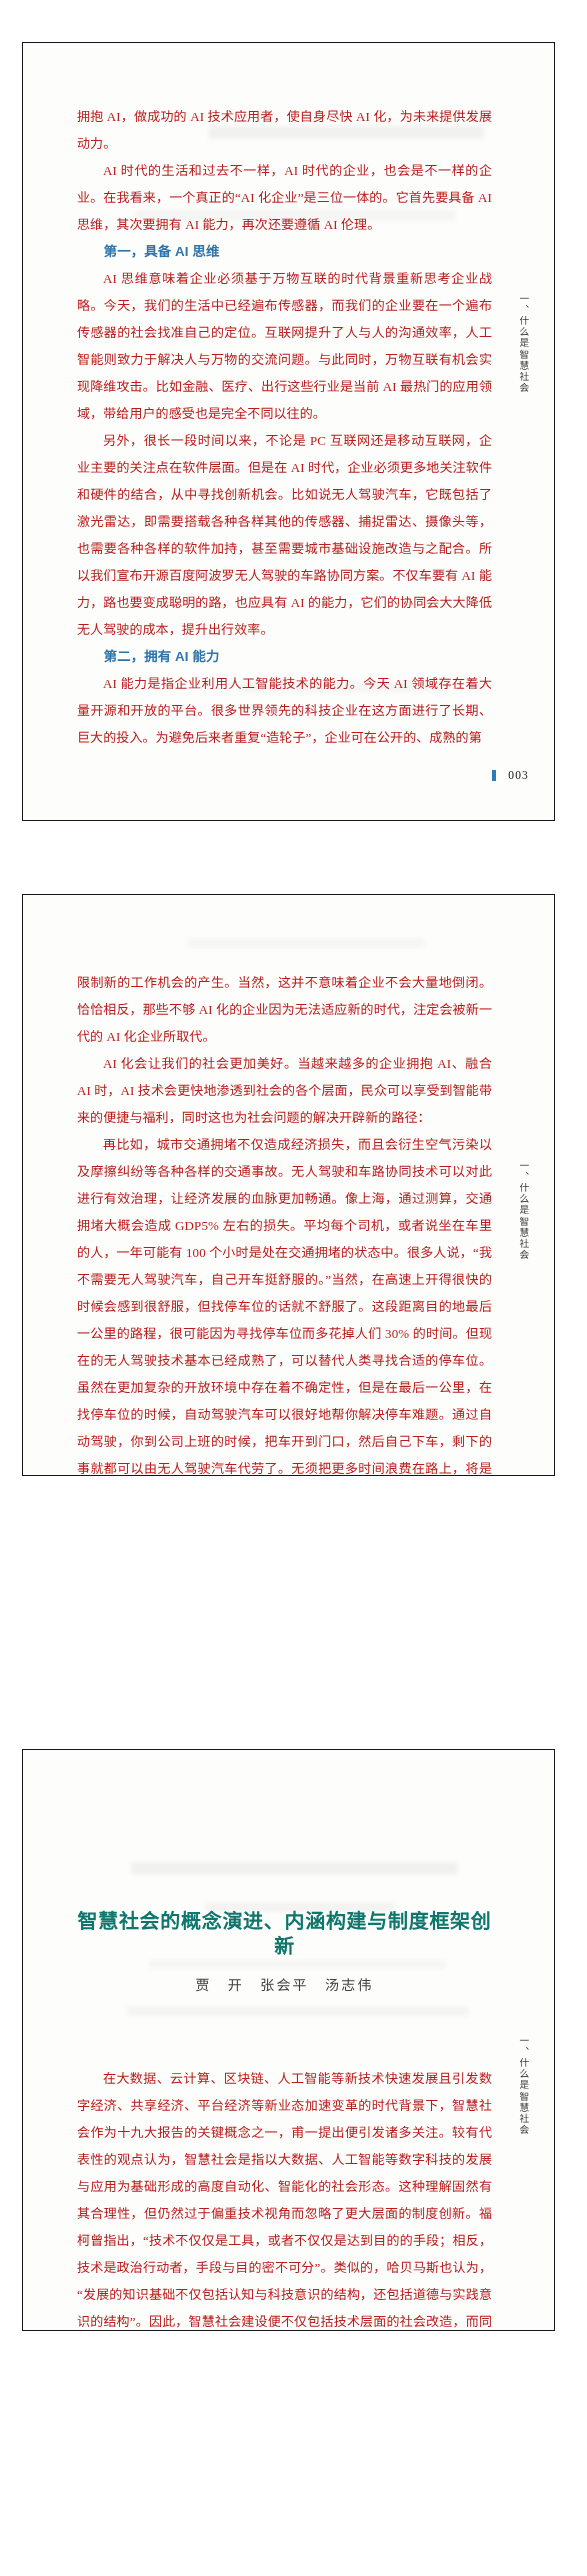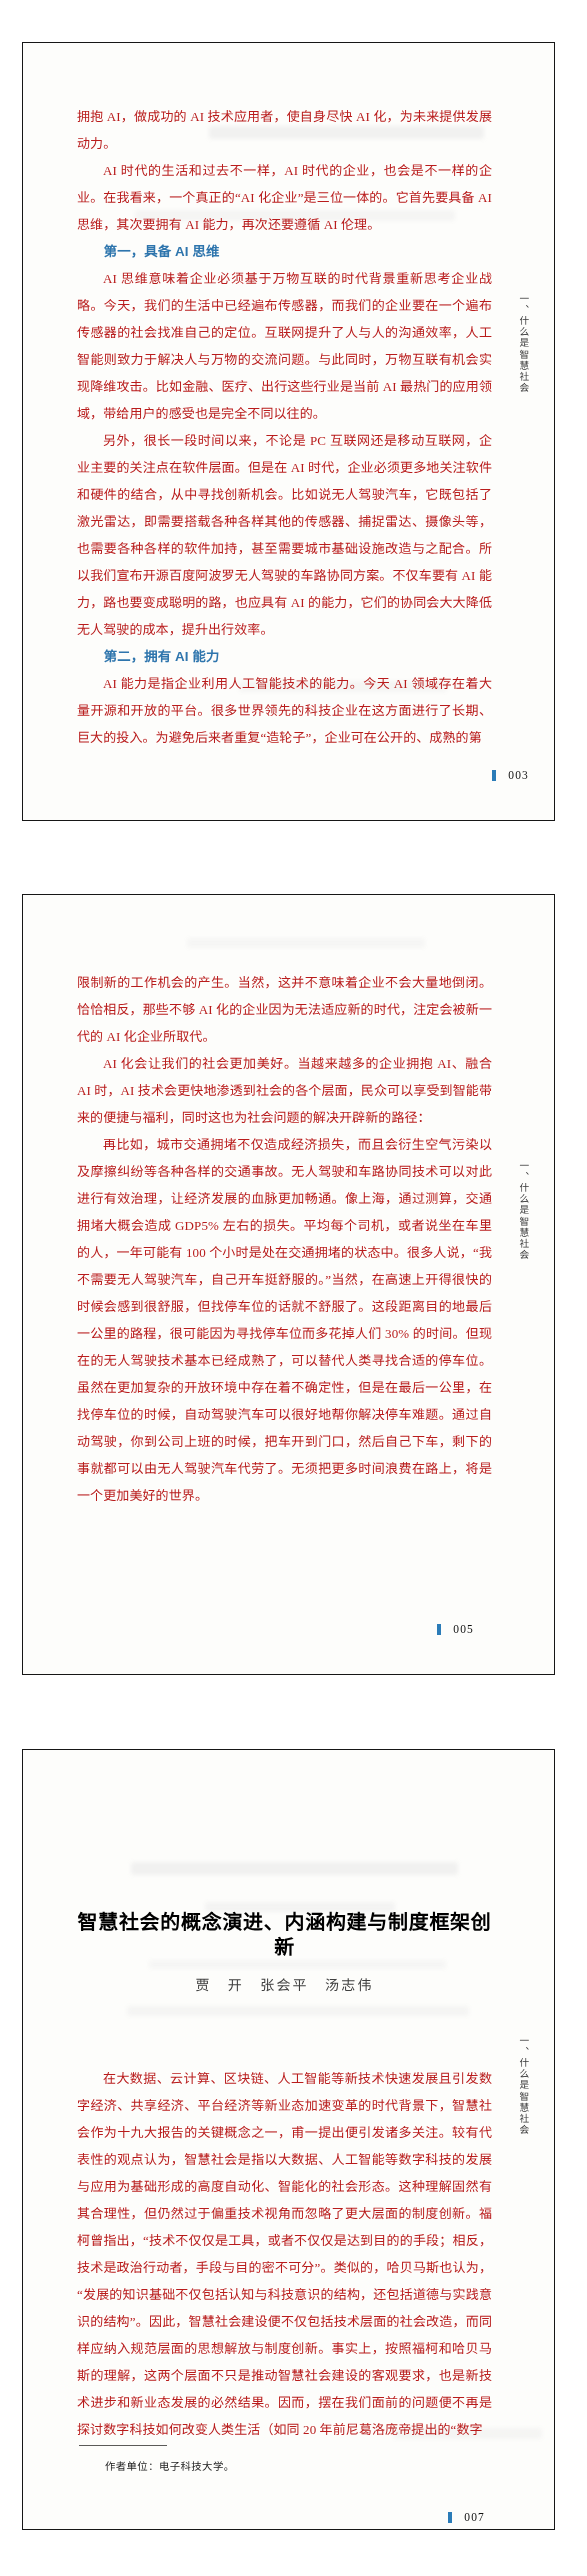--- a/index.html
+++ b/index.html
@@ -1,21 +1,21 @@
 <!DOCTYPE html>
 <html lang="zh-CN" style="font-size:12px"><head>
 <meta charset="utf-8">
 <style>
   html,body{margin:0;padding:0;background:#ffffff;}
   .canvas{
     position:relative;width:587px;height:2576px;background:#ffffff;
     font-family:"Liberation Serif","DejaVu Serif",serif;
   }
   .page{
-    position:absolute;left:22px;width:533px;height:781px;
+    position:absolute;left:22px;width:533px;height:582px;
     background:#fdfdfb;border:1.5px solid #161616;box-sizing:border-box;
     overflow:hidden;
   }
   .page-1{top:42px;height:779px;}
   .page-2{top:894px;}
   .page-3{top:1749px;}
 
   .text-col{position:absolute;left:54px;top:0;width:415px;}
   .tc-1{padding-top:60px;}
   .tc-2{padding-top:74px;}
@@ -26,22 +26,22 @@
   }
   .indent{text-indent:2em;}
   .heading-blue{
     font-family:"Liberation Sans","DejaVu Sans",sans-serif;
     color:#2E75AD;font-weight:700;font-size:13.4px;line-height:27px;text-indent:2em;
     text-align:left;
   }
 
   .article-title{
     margin:160px 0 0 0;
-    font-family:Liberation Sans, sans-serif;
-    color:#000000;font-weight:700;font-size:20px;line-height:25px;
+    font-family:Liberation Mono, monospace;
+    color:#0f766e;font-weight:700;font-size:20px;line-height:25px;
     text-align:center;letter-spacing:0.7px;
   }
   .authors{
     margin-top:14px;text-align:center;font-size:14px;color:#404040;
     letter-spacing:2.2px;
   }
   .p3-body{margin-top:71px;}
 
   .footnote{position:absolute;left:54px;top:695px;width:415px;}
   .fn-rule{width:88px;border:0;border-top:1.5px solid #5a5a58;margin:0 0 12px 1.5px;}

